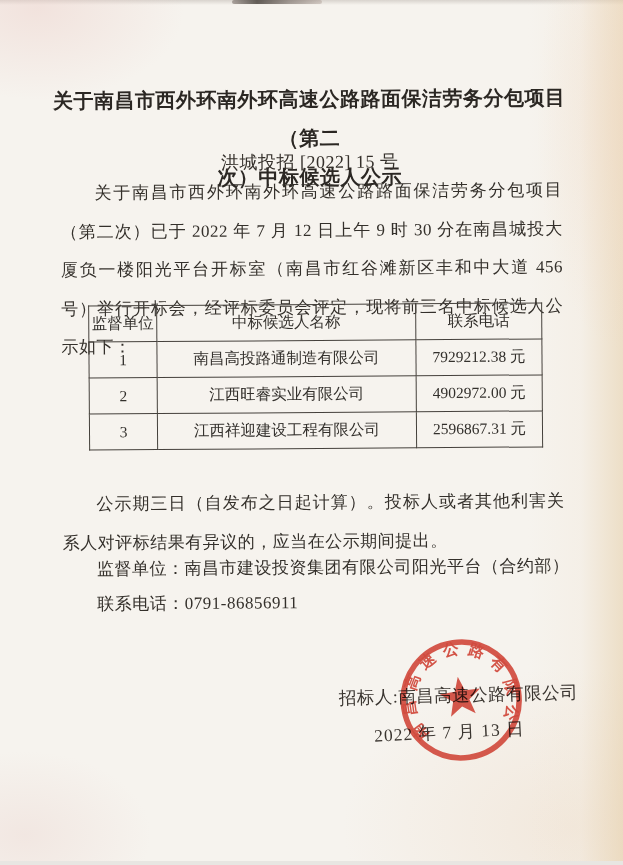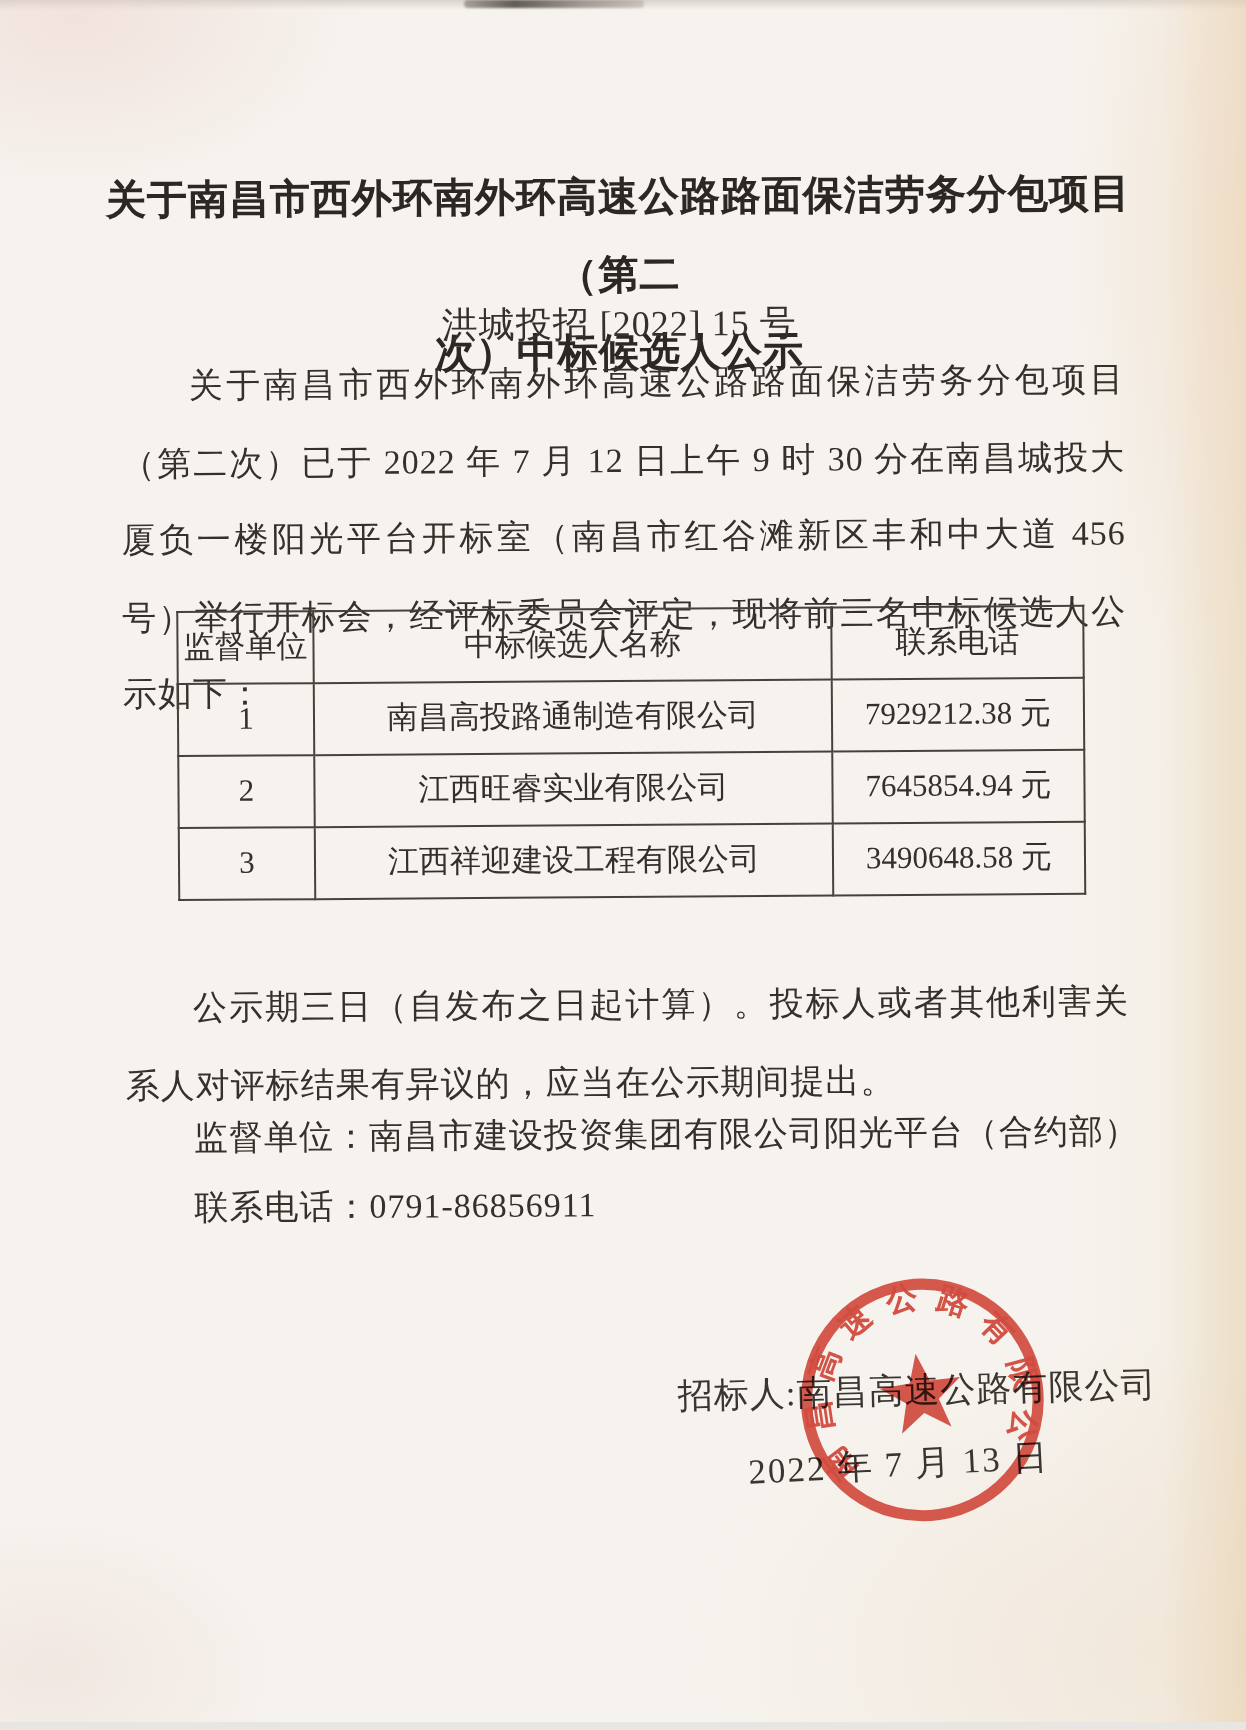--- a/index.html
+++ b/index.html
@@ -105,26 +105,26 @@
       </thead>
       <tbody>
         <tr>
           <td>1</td>
           <td>南昌高投路通制造有限公司</td>
           <td>7929212.38 元</td>
         </tr>
         <tr>
           <td>2</td>
           <td>江西旺睿实业有限公司</td>
-          <td>7645854.94 元</td>
+          <td>4902972.00 元</td>
         </tr>
         <tr>
           <td>3</td>
           <td>江西祥迎建设工程有限公司</td>
-          <td>3490648.58 元</td>
+          <td>2596867.31 元</td>
         </tr>
       </tbody>
     </table>
 
     <div class="para para2">公示期三日（自发布之日起计算）。投标人或者其他利害关系人对评标结果有异议的，应当在公示期间提出。</div>
 
     <div class="line supervisor">监督单位：南昌市建设投资集团有限公司阳光平台（合约部）</div>
     <div class="line phone">联系电话：0791-86856911</div>
 
     <div class="tenderer">招标人:南昌高速公路有限公司</div>

